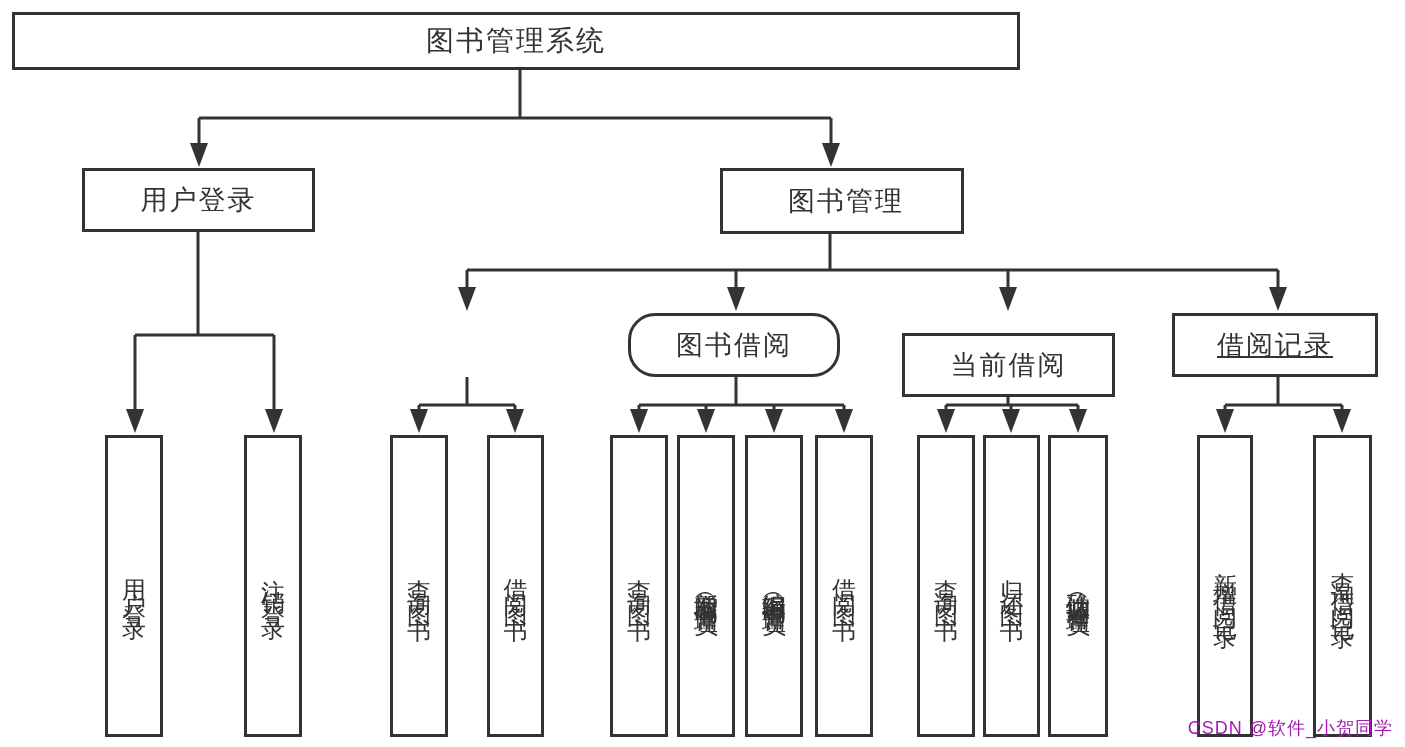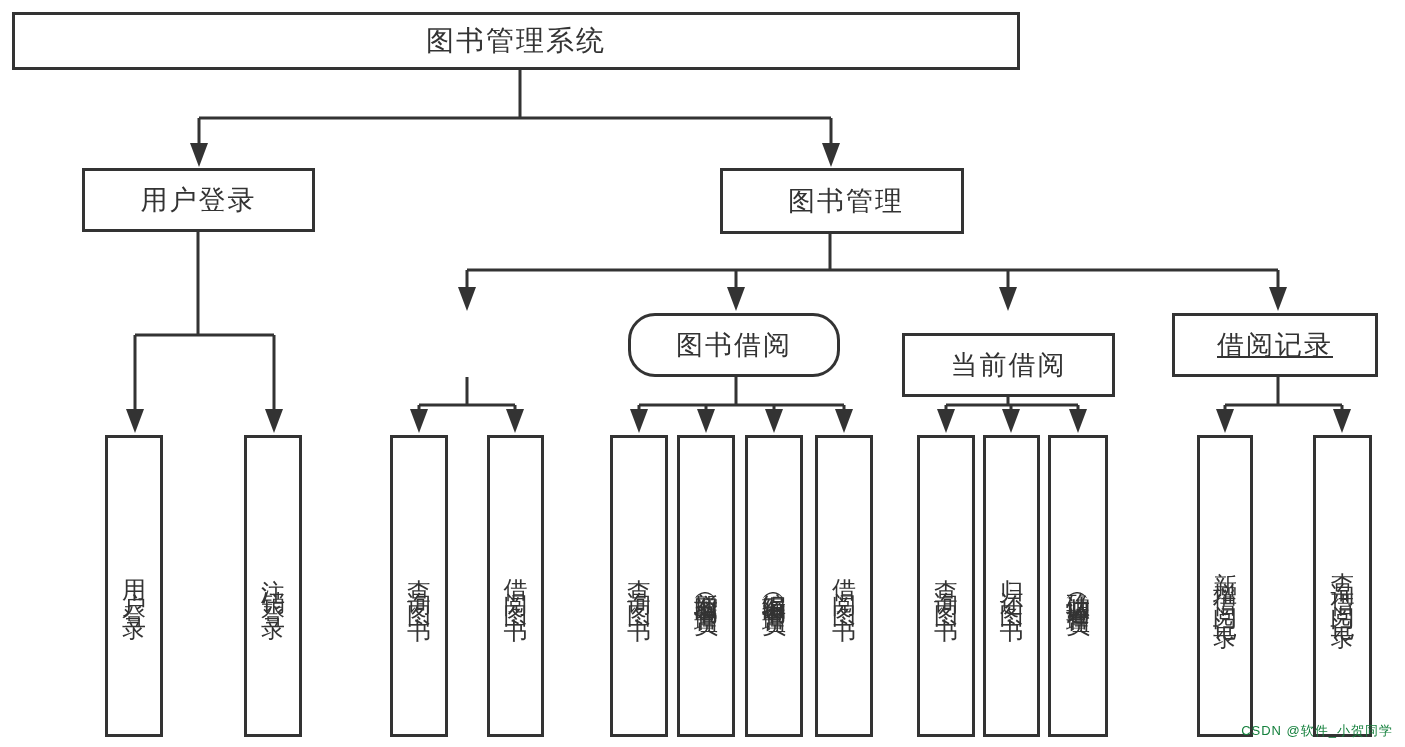--- a/index.html
+++ b/index.html
@@ -33,23 +33,23 @@
     font-size: 24px;
     line-height: 1;
   }
   .ls-wide  { letter-spacing: 13px; }
   .ls-mid   { letter-spacing: 11px; }
   .ls-tight { letter-spacing: 3px; }
   .watermark {
     position: absolute;
     right: 12px;
     bottom: 7px;
-    font-size: 13px;
+    font-size: 18px;
     letter-spacing: 1px;
-    color: #15803d;
+    color: #a21caf;
     z-index: 5;
     white-space: nowrap;
   }
 </style>
 </head>
 <body>
 
 <div class="canvas">
 
   <svg class="wires" width="1405" height="747" viewBox="0 0 1405 747" xmlns="http://www.w3.org/2000/svg">

